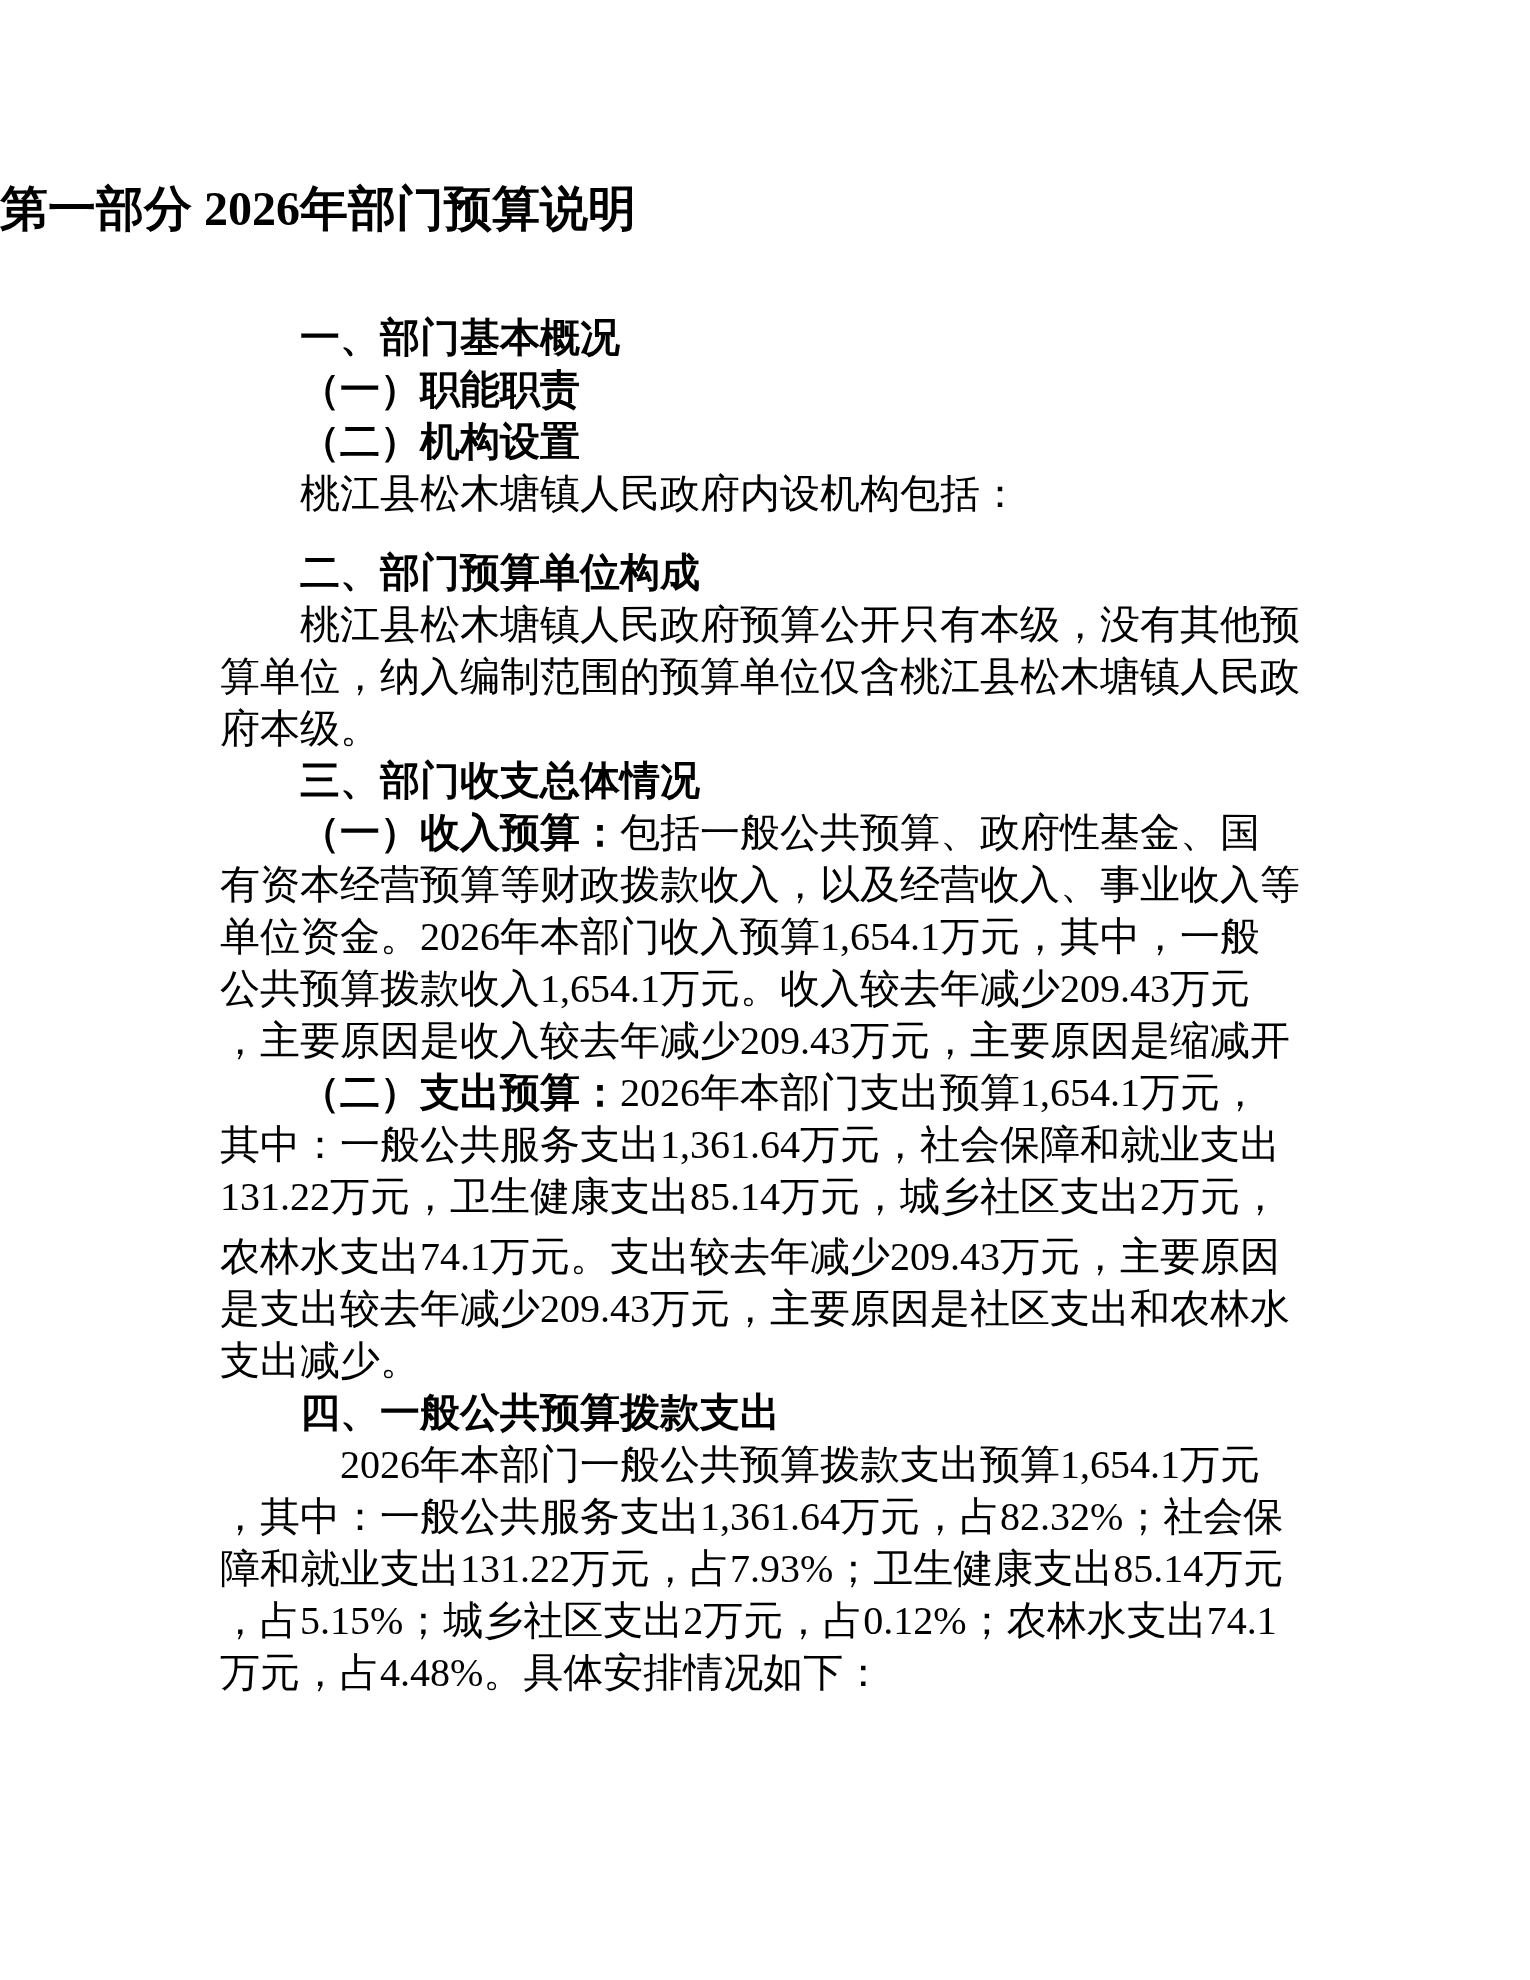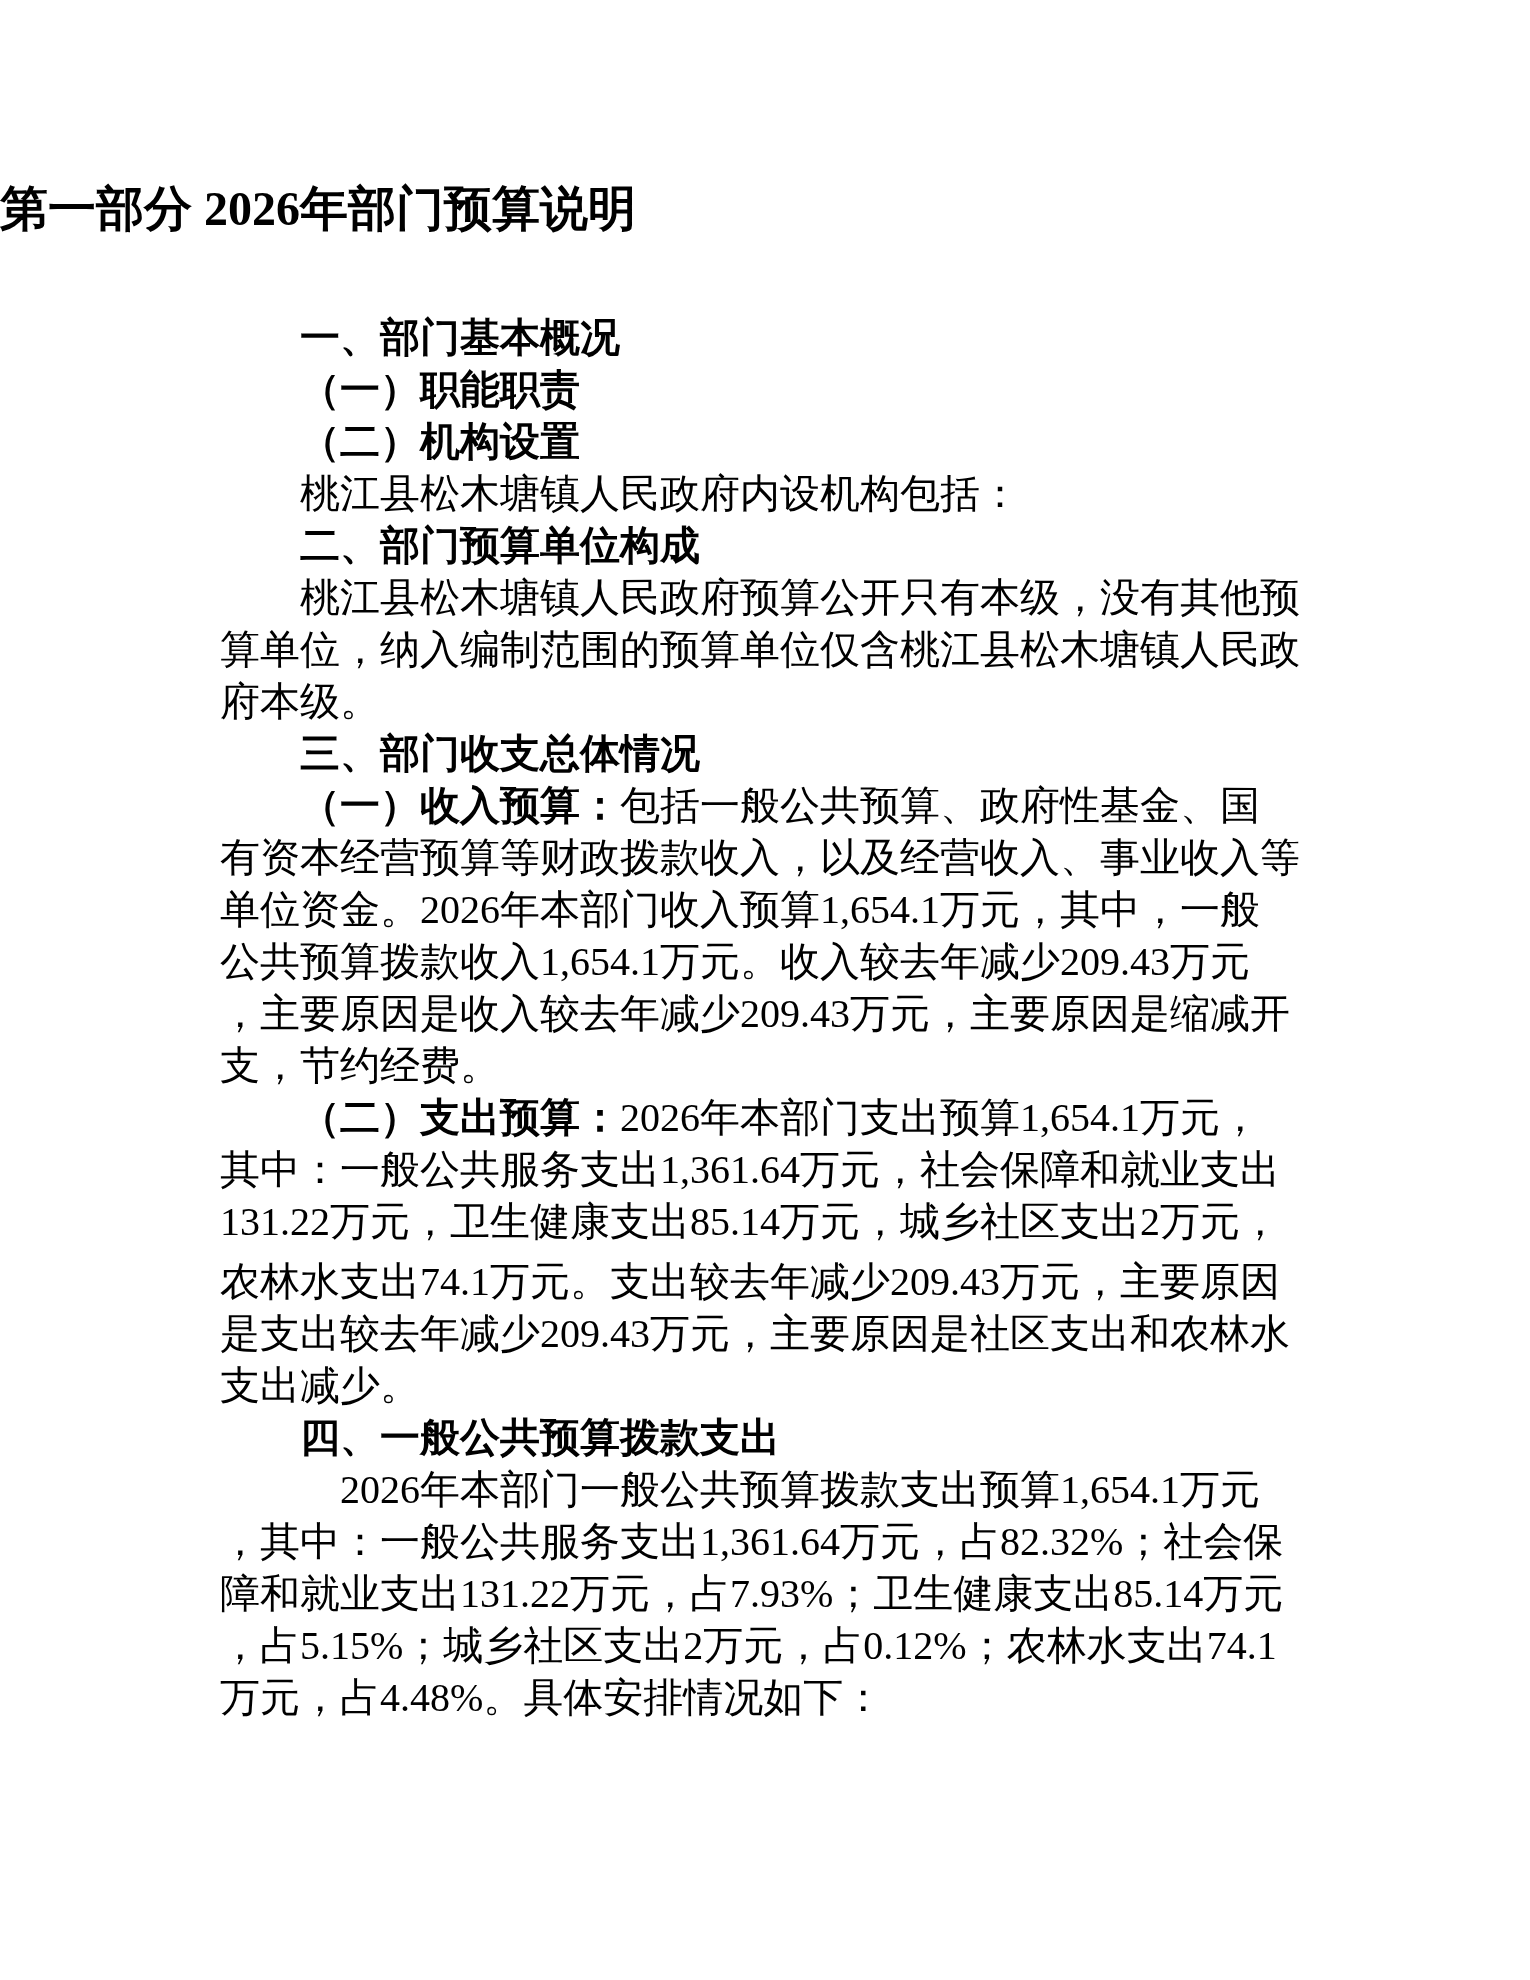--- a/index.html
+++ b/index.html
@@ -44,41 +44,40 @@
 
 <div class="doc-body">
   <div class="line" style="text-indent: 80px;"><span class="b">一、部门基本概况</span><span class="t"></span></div>
 
   <div class="line" style="text-indent: 80px;"><span class="b">（一）职能职责</span><span class="t"></span></div>
 
   <div class="line" style="text-indent: 80px;"><span class="b">（二）机构设置</span><span class="t"></span></div>
 
   <div class="line" style="text-indent: 80px;"><span class="b"></span><span class="t">桃江县松木塘镇人民政府内设机构包括：</span></div>
 
-  <div class="line" style="text-indent: 80px;"><span class="b">二、部门预算单位构成</span><span class="t"></span></div>
+  <div class="line" style="text-indent: 80px; margin-top: 27px;"><span class="b">二、部门预算单位构成</span><span class="t"></span></div>
 
   <div class="line" style="text-indent: 80px;"><span class="b"></span><span class="t">桃江县松木塘镇人民政府预算公开只有本级，没有其他预</span></div>
 
   <div class="line" style="text-indent: 0px;"><span class="b"></span><span class="t">算单位，纳入编制范围的预算单位仅含桃江县松木塘镇人民政</span></div>
 
   <div class="line" style="text-indent: 0px;"><span class="b"></span><span class="t">府本级。</span></div>
 
   <div class="line" style="text-indent: 80px;"><span class="b">三、部门收支总体情况</span><span class="t"></span></div>
 
   <div class="line" style="text-indent: 80px;"><span class="b">（一）收入预算：</span><span class="t">包括一般公共预算、政府性基金、国</span></div>
 
   <div class="line" style="text-indent: 0px;"><span class="b"></span><span class="t">有资本经营预算等财政拨款收入，以及经营收入、事业收入等</span></div>
 
   <div class="line" style="text-indent: 0px;"><span class="b"></span><span class="t">单位资金。2026年本部门收入预算1,654.1万元，其中，一般</span></div>
 
   <div class="line" style="text-indent: 0px;"><span class="b"></span><span class="t">公共预算拨款收入1,654.1万元。收入较去年减少209.43万元</span></div>
 
   <div class="line" style="text-indent: 0px;"><span class="b"></span><span class="t">，主要原因是收入较去年减少209.43万元，主要原因是缩减开</span></div>
 
-  <div class="line" style="text-indent: 0px;"><span class="b"></span><span class="t">支，节约经费。</span></div>
 
   <div class="line" style="text-indent: 80px;"><span class="b">（二）支出预算：</span><span class="t">2026年本部门支出预算1,654.1万元，</span></div>
 
   <div class="line" style="text-indent: 0px;"><span class="b"></span><span class="t">其中：一般公共服务支出1,361.64万元，社会保障和就业支出</span></div>
 
   <div class="line" style="text-indent: 0px;"><span class="b"></span><span class="t">131.22万元，卫生健康支出85.14万元，城乡社区支出2万元，</span></div>
 
   <div class="line" style="text-indent: 0px; margin-top: 8px;"><span class="b"></span><span class="t">农林水支出74.1万元。支出较去年减少209.43万元，主要原因</span></div>
 
   <div class="line" style="text-indent: 0px;"><span class="b"></span><span class="t">是支出较去年减少209.43万元，主要原因是社区支出和农林水</span></div>

